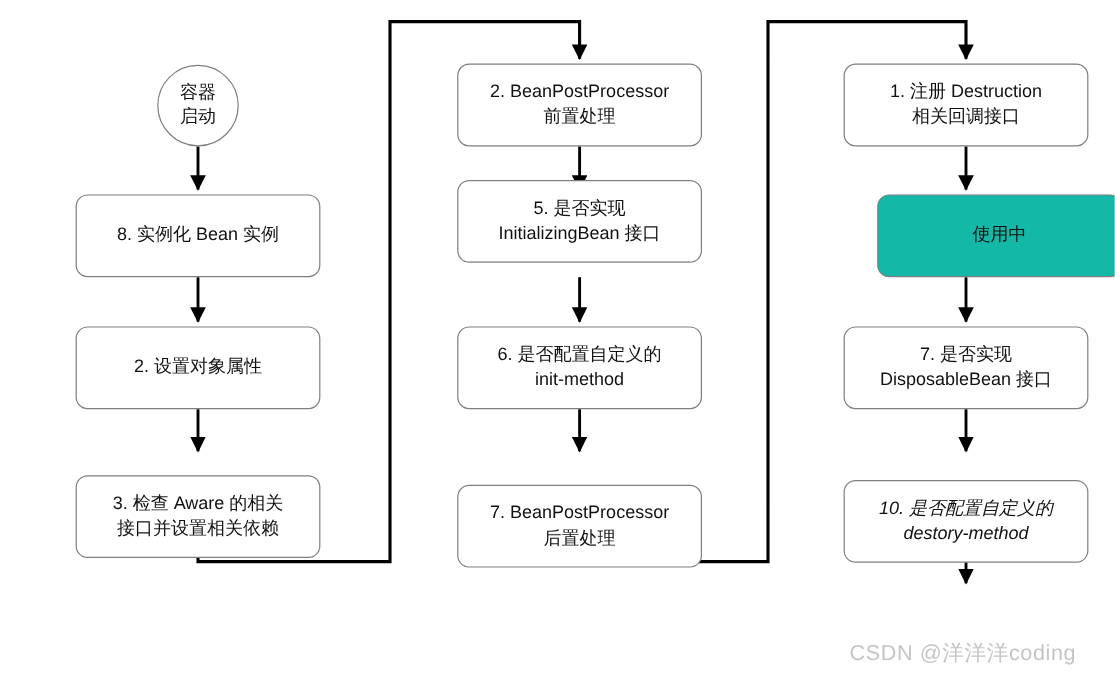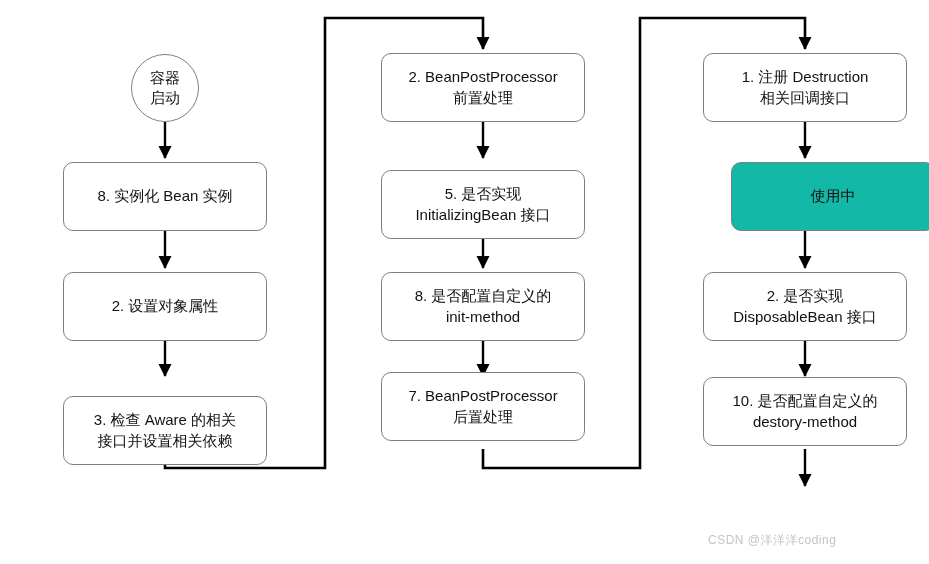--- a/index.html
+++ b/index.html
@@ -24,32 +24,32 @@
     box-sizing:border-box;
   }
   .box{width:204px;height:69px;border-radius:10px;}
   .circle{width:68px;height:68px;border-radius:50%;}
   
   .n-start{left:131px;top:54px;}
   .n-step1{left:63px;top:162px;}
   .n-step2{left:63px;top:272px;text-align:right;}
   .n-step3{left:63px;top:396px;}
   .n-step4{left:381px;top:53px;}
-  .n-step5{left:381px;top:170px;}
+  .n-step5{left:381px;top:150px;}
   .n-step6{left:381px;top:272px;}
-  .n-step7{left:381px;top:372px;}
+  .n-step7{left:381px;top:404px;}
   .n-step9r{left:703px;top:53px;}
   .n-inuse{left:703px;top:162px;background:#14b8a6;margin-left:28px;}
   .n-step9d{left:703px;top:272px;}
-  .n-step10{left:703px;top:377px;}
+  .n-step10{left:703px;top:400px;font-style:italic;}
   .n-end{left:770px;top:490px;}
   .watermark{
     position:absolute;z-index:3;
     left:708px;top:532px;
-    font-size:12px;
+    font-size:18px;
     color:#c4c4c4;
     letter-spacing:0.5px;
     white-space:nowrap;
   }
 </style>
 </head>
 <body>
 
 <div class="canvas">
 
@@ -83,28 +83,28 @@
 
   <div class="node box n-step1">8. 实例化 Bean 实例</div>
   <div class="node box n-step2">2. 设置对象属性</div>
   <div class="node box n-step3">3. 检查 Aware 的相关
 接口并设置相关依赖</div>
 
   <div class="node box n-step4">2. BeanPostProcessor
 前置处理</div>
   <div class="node box n-step5">5. 是否实现
 InitializingBean 接口</div>
-  <div class="node box n-step6">8. 是否配置自定义的
+  <div class="node box n-step6">6. 是否配置自定义的
 init-method</div>
   <div class="node box n-step7">7. BeanPostProcessor
 后置处理</div>
 
   <div class="node box n-step9r">1. 注册 Destruction
 相关回调接口</div>
   <div class="node box n-inuse">使用中</div>
-  <div class="node box n-step9d">2. 是否实现
+  <div class="node box n-step9d">7. 是否实现
 DisposableBean 接口</div>
   <div class="node box n-step10">10. 是否配置自定义的
 destory-method</div>
 
 
   <div class="watermark">CSDN @洋洋洋coding</div>
 </div>
 
 </body></html>

